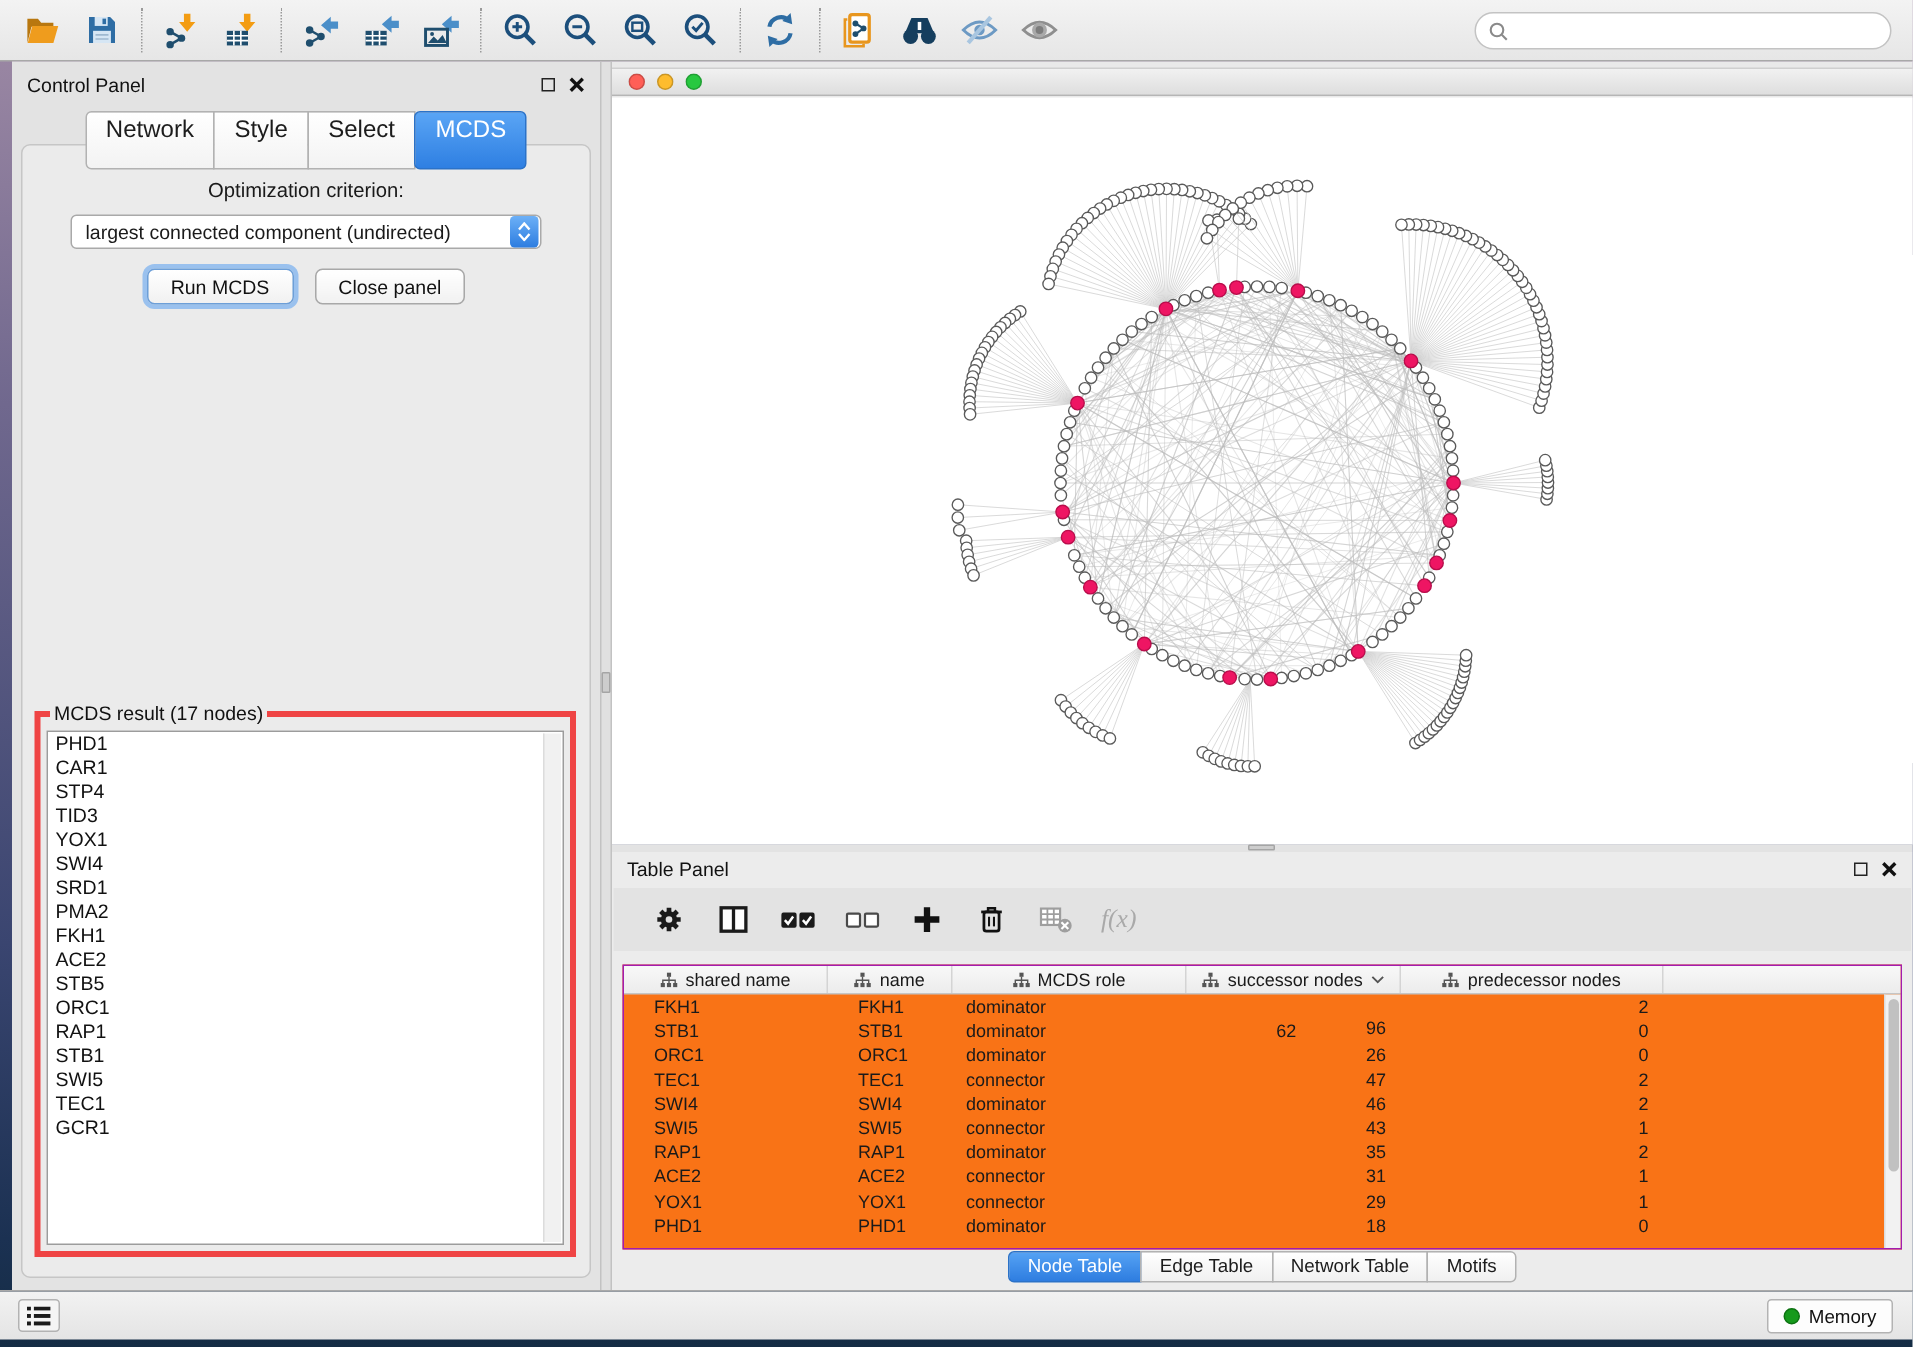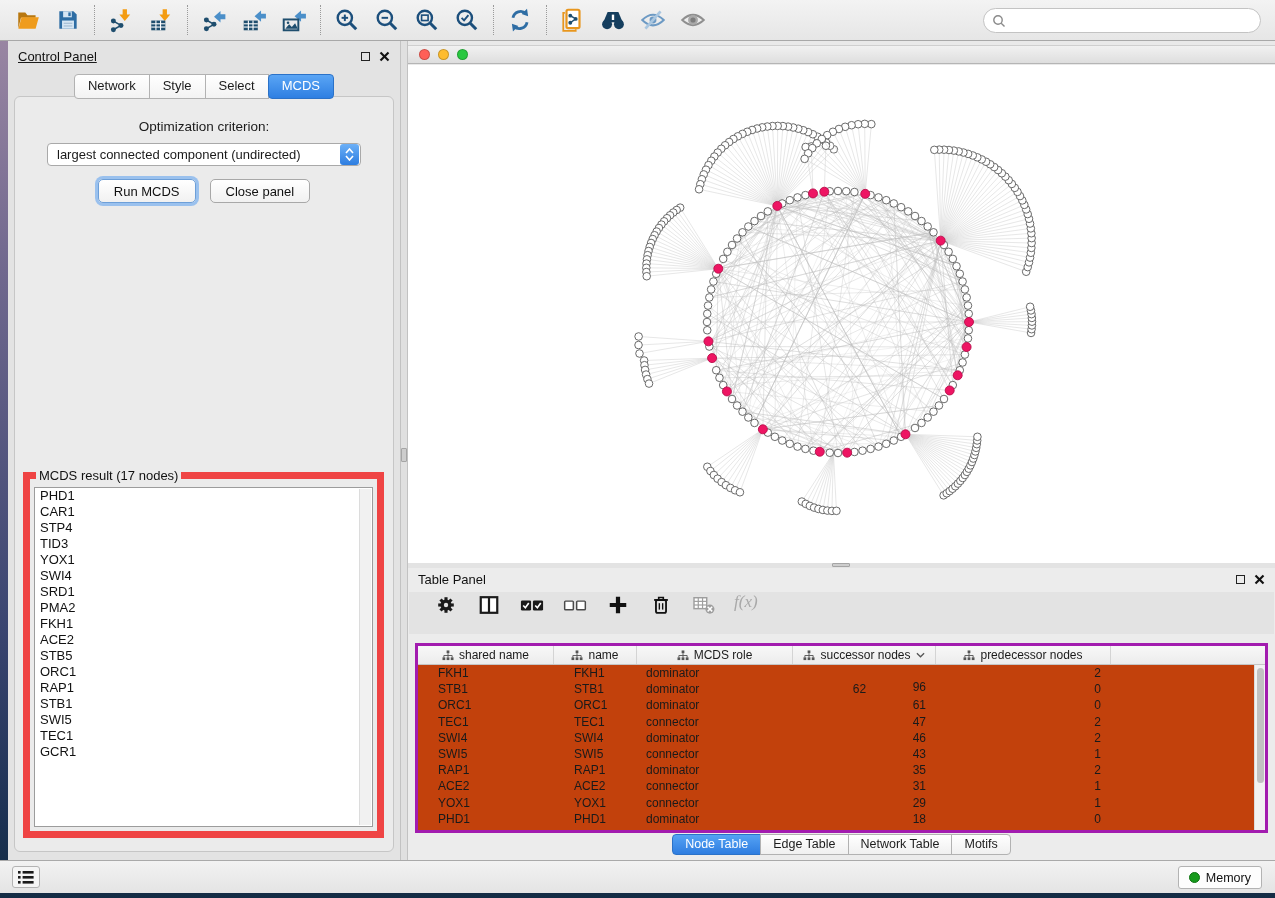--- a/index.html
+++ b/index.html
@@ -16,45 +16,45 @@
     display:flex; align-items:center; padding-left:8px; }
   .tb-btn { width:40px; height:34px; display:flex; align-items:center; justify-content:center; border-radius:4px; }
   .tb-sep { width:1px; height:30px; border-left:1px dotted #9a9a9a; margin:0 6px; }
   .search-box { position:absolute; right:14px; top:8px; width:278px; height:25px;
     background:#fff; border:1px solid #c3c3c3; border-radius:13px;
     display:flex; align-items:center; padding-left:8px; }
   .search-box input { border:none; outline:none; background:transparent; flex:1; font-size:12px; height:20px;
     font-family:"Liberation Sans", sans-serif; }
 
   
-  .control-panel { position:absolute; left:8px; top:41px; width:392px; height:819px; background:#e3e3e3;text-decoration:underline; }
+  .control-panel { position:absolute; left:8px; top:41px; width:392px; height:819px; background:#e3e3e3; }
   .cp-title-row { height:30px; display:flex; align-items:center; padding:0 10px; }
   .panel-title { font-size:13px; color:#111; }
   .panel-winbtns { margin-left:auto; display:flex; align-items:center; gap:9px; }
   .float-box { width:9px; height:9px; border:1.6px solid #222; display:inline-block; }
   .cp-tabs { position:absolute; left:0; right:0; top:33px; text-align:center; z-index:3; }
-  .cp-tab { display:inline-block; padding:3px 13px 5px; background:linear-gradient(#ffffff,#f3f3f3);
-    border:1px solid #b2b2b2; margin-left:-1px; font-size:13px; color:#1c1c1c; cursor:default; }
+  .cp-tab { display:inline-block; padding:3px 13px 16px; background:linear-gradient(#ffffff,#f3f3f3);
+    border:1px solid #b2b2b2; margin-left:-1px; font-size:16px; color:#1c1c1c; cursor:default; }
   .cp-tab:first-child { border-radius:4px 0 0 4px; margin-left:0; }
   .cp-tab.selected { background:linear-gradient(#5aa5f5,#2e7fe2); color:#fff; border-color:#2b72c8;
     border-radius:4px; position:relative; z-index:2; }
   .cp-content { position:absolute; left:6px; right:6px; top:55px; bottom:8px;
     background:#ebebeb; border:1px solid #c6c6c6; border-radius:6px; }
   .opt-label { text-align:center; margin-top:22px; font-size:13.5px; }
   .opt-select { margin:9px auto 0; width:314px; height:23px; background:#fff; border:1px solid #a9a9a9;
     border-radius:4px; display:flex; align-items:center; }
   .opt-select .sel-text { flex:1; padding-left:9px; font-size:13px; white-space:nowrap; }
   .sel-stepper { width:19px; height:21px; border-radius:3px; margin-right:1px;
     background:linear-gradient(#6cb0f7,#2d7de0); display:flex; flex-direction:column; align-items:center; justify-content:center; gap:1px; }
   .btn-row { margin-top:13px; display:flex; justify-content:center; gap:14px; }
   .cp-btn { height:24px; padding:0 15px; font-size:13px; color:#111; background:linear-gradient(#ffffff,#f1f1f1);
     border:1px solid #a8a8a8; border-radius:5px; font-family:"Liberation Sans", sans-serif; }
   .cp-btn.focused { box-shadow:0 0 0 3px rgba(100,165,240,.6); border-color:#6d9fd8; }
   .mcds-fieldset { position:absolute; left:8px; right:9px; top:371px; bottom:13px;
-    border:7px solid #ef4444; margin:0; padding:4px; }
+    border:4px solid #ef4444; margin:0; padding:4px; }
   .mcds-fieldset legend { font-size:13px; padding:0 3px; margin-left:2px; color:#111; }
   .mcds-list { position:relative; width:100%; height:100%; background:#fff; border:1px solid #9c9c9c; overflow:hidden; }
   .mcds-item { font-size:13px; line-height:16px; padding-left:5px; color:#111; }
   .mcds-scroll { position:absolute; top:1px; bottom:1px; right:1px; width:12px; background:#f1f1f1; border-left:1px solid #dcdcdc; }
 
   
   .v-splitter { position:absolute; left:400px; top:41px; width:8px; height:819px; background:#e0e0e0;
     border-left:1px solid #c2c2c2; border-right:1px solid #c2c2c2; }
   .v-handle { position:absolute; top:407px; left:0; width:6px; height:14px; background:#cdcdcd;
     border:1px solid #a5a5a5; border-radius:1px; }
@@ -68,24 +68,24 @@
     background:linear-gradient(#f1f1f1,#dedede); border-top:1px solid #cfcfcf; border-bottom:1px solid #b5b5b5;
     display:flex; align-items:center; }
   .traffic { display:flex; gap:8px; margin-left:11px; }
   .light { width:11px; height:11px; border-radius:50%; border:0.5px solid rgba(0,0,0,.2); }
   .net-title { position:absolute; left:0; right:0; text-align:center; font-size:12px; font-weight:500; color:#1c1c1c; }
   .net-canvas { position:absolute; left:0; right:0; top:24px; bottom:0; background:#fff; }
 
   
   .table-panel { position:absolute; left:408px; top:568px; right:0; height:292px; background:#ececec; }
   .tp-title-row { height:22px; display:flex; align-items:center; padding:0 10px; }
-  .tp-toolbar { height:42px; display:flex; gap:17px; padding-left:24px; background:#e3e3e3; margin:2px 1px 0; }
+  .tp-toolbar { height:42px; display:flex; align-items:center; gap:17px; padding-left:24px; background:#e3e3e3; margin:2px 1px 0; }
   .tp-icon { width:26px; height:26px; display:flex; align-items:center; justify-content:center; }
   .fx-label { font-family:"Liberation Serif", serif; font-style:italic; font-size:17px; color:#a9a9a9; }
-  .node-table { position:absolute; left:7px; right:7px; top:75px; height:190px; background:#c2410c; border:3px solid #a21caf; }
+  .node-table { position:absolute; left:7px; right:7px; top:75px; height:190px; background:#f97316; border:1px solid #a21caf; }
   .nt-header { position:absolute; left:0; right:0; top:0; height:19px;
     background:linear-gradient(#f8f8f8,#ececec); border-bottom:1px solid #c5c5c5; display:flex; }
   .nt-hcell { display:flex; align-items:center; justify-content:center; gap:5px; font-size:12px; color:#1a1a1a;
     border-right:1px solid #d4d4d4; height:100%; }
   .nt-body { position:absolute; left:0; right:11px; top:19px; bottom:0; overflow:hidden; }
   .nt-row { display:flex; height:16.2px; align-items:center; }
   .nt-cell { font-size:12px; white-space:nowrap; overflow:hidden; }
   .nt-cell.num { text-align:right; padding-right:10px; }
   .nt-cell.txt { padding-left:20px; }
   .nt-cell.role { padding-left:9px; }
@@ -1268,21 +1268,21 @@
             <div class="nt-cell txt" style="width: 136px;">STB1</div>
             <div class="nt-cell txt" style="width: 83px;">STB1</div>
             <div class="nt-cell role" style="width: 156px;">dominator</div>
             <div class="nt-cell num" style="width: 143px; text-align: center;">62</div>
             <div class="nt-cell num" style="width: 175px;">0</div>
           </div>
           <div class="nt-row">
             <div class="nt-cell txt" style="width: 136px;">ORC1</div>
             <div class="nt-cell txt" style="width: 83px;">ORC1</div>
             <div class="nt-cell role" style="width: 156px;">dominator</div>
-            <div class="nt-cell num" style="width: 143px;">61</div>
+            <div class="nt-cell num" style="width: 143px;">26</div>
             <div class="nt-cell num" style="width: 175px;">0</div>
           </div>
           <div class="nt-row">
             <div class="nt-cell txt" style="width: 136px;">TEC1</div>
             <div class="nt-cell txt" style="width: 83px;">TEC1</div>
             <div class="nt-cell role" style="width: 156px;">connector</div>
             <div class="nt-cell num" style="width: 143px;">47</div>
             <div class="nt-cell num" style="width: 175px;">2</div>
           </div>
           <div class="nt-row">

